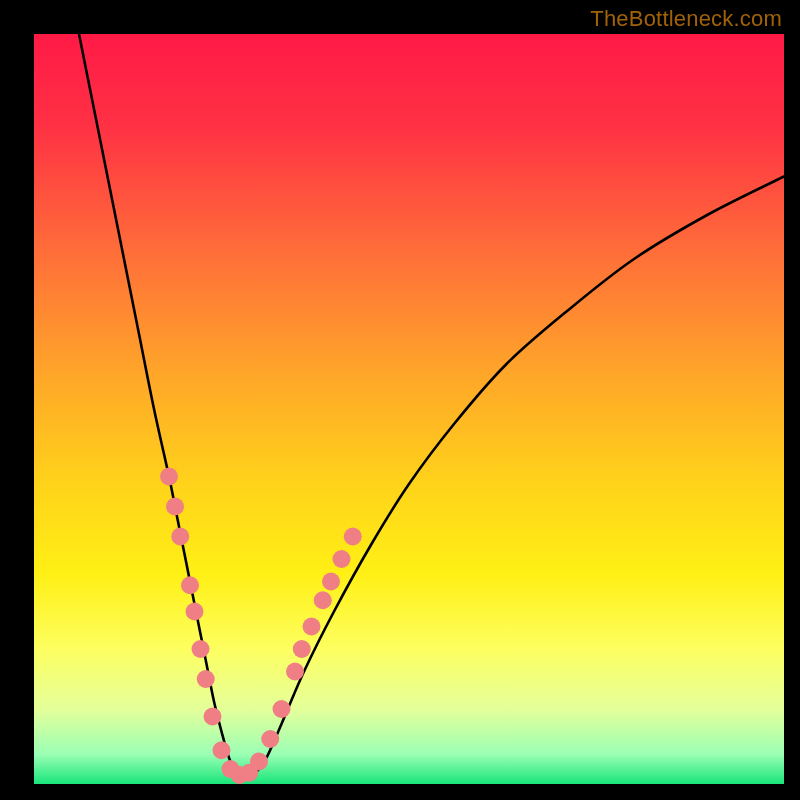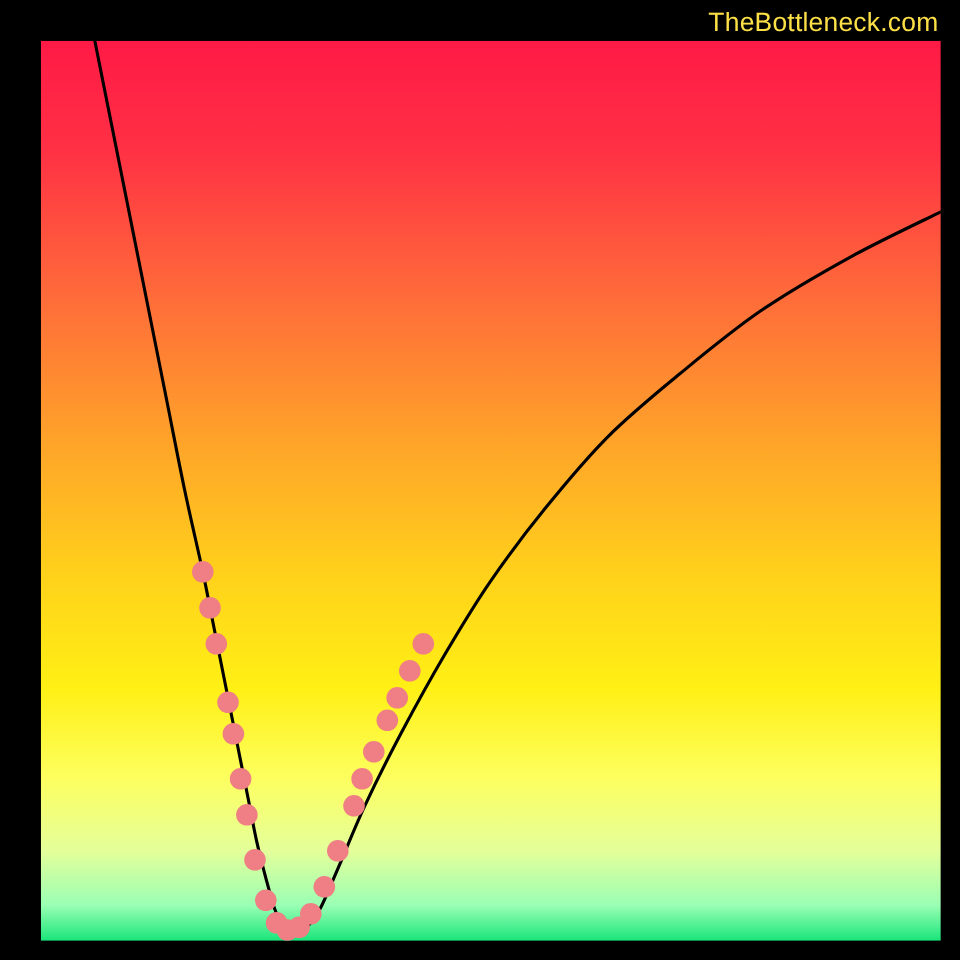--- a/index.html
+++ b/index.html
@@ -22,21 +22,21 @@
     left: 34px;
     top: 34px;
     width: 750px;
     height: 750px;
     overflow: hidden;
   }
   .watermark {
     position: absolute;
     top: 6px;
     right: 18px;
-    color: #fde047;
+    color: #a16207;
     font-size: 22px;
     font-weight: 500;
     letter-spacing: 0.2px;
   }
   svg.curve {
     position: absolute;
     left: 0; top: 0;
     width: 750px;
     height: 750px;
     overflow: visible;

